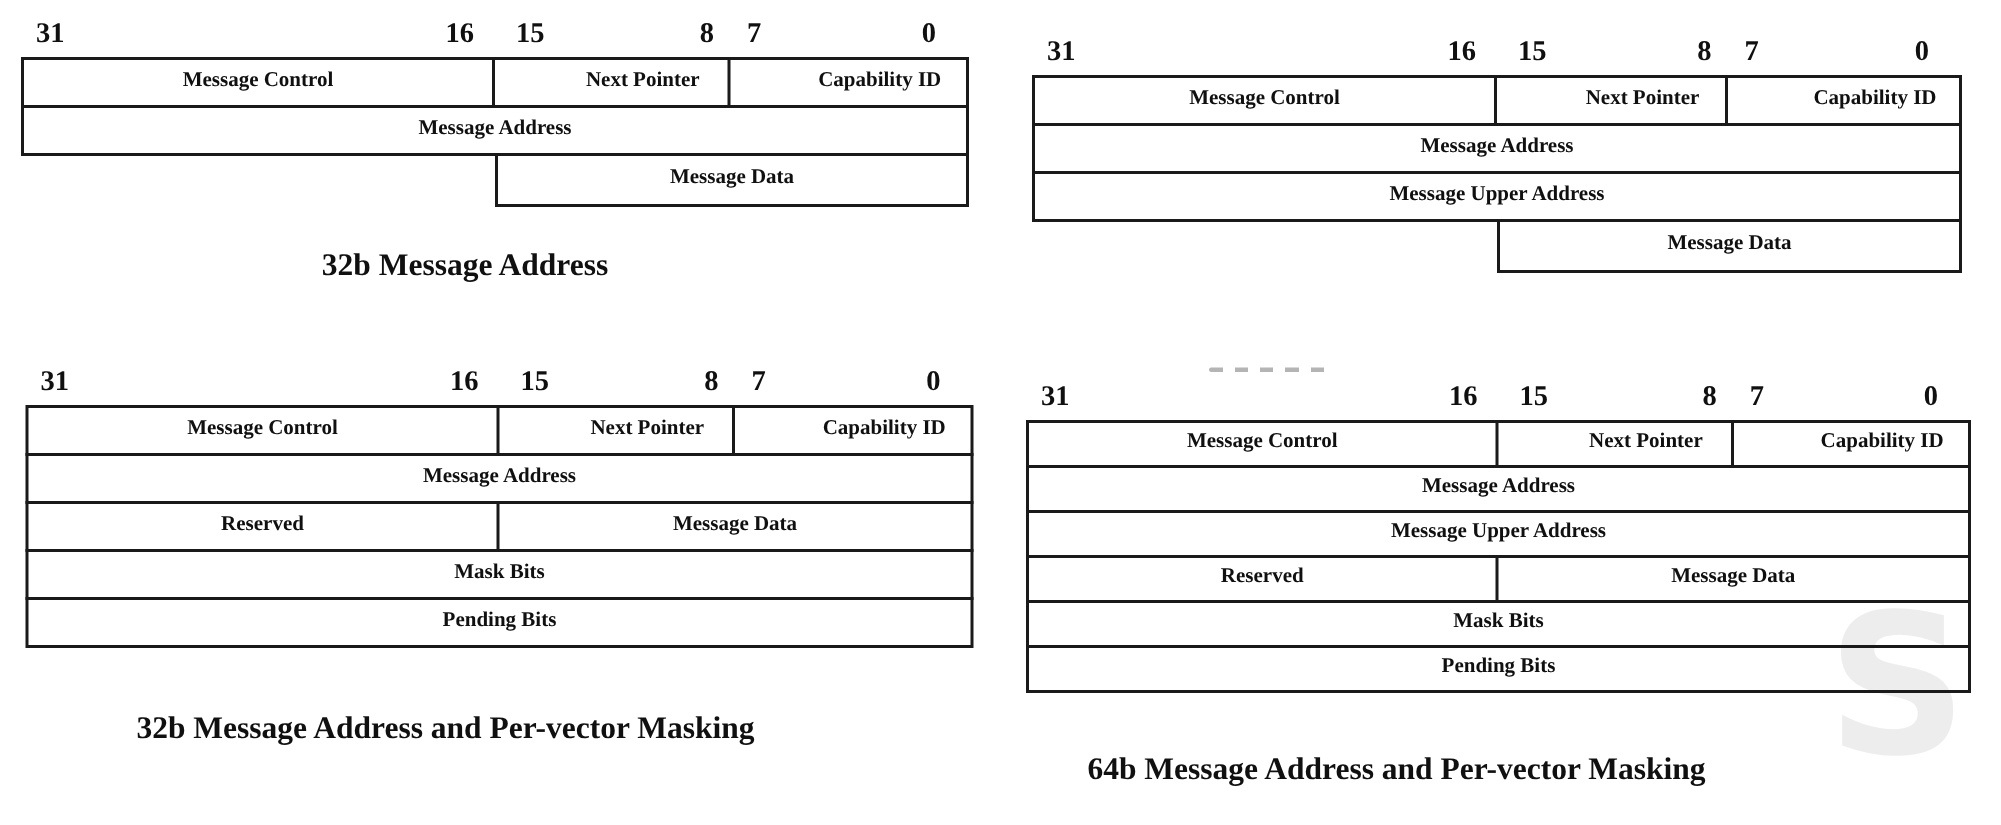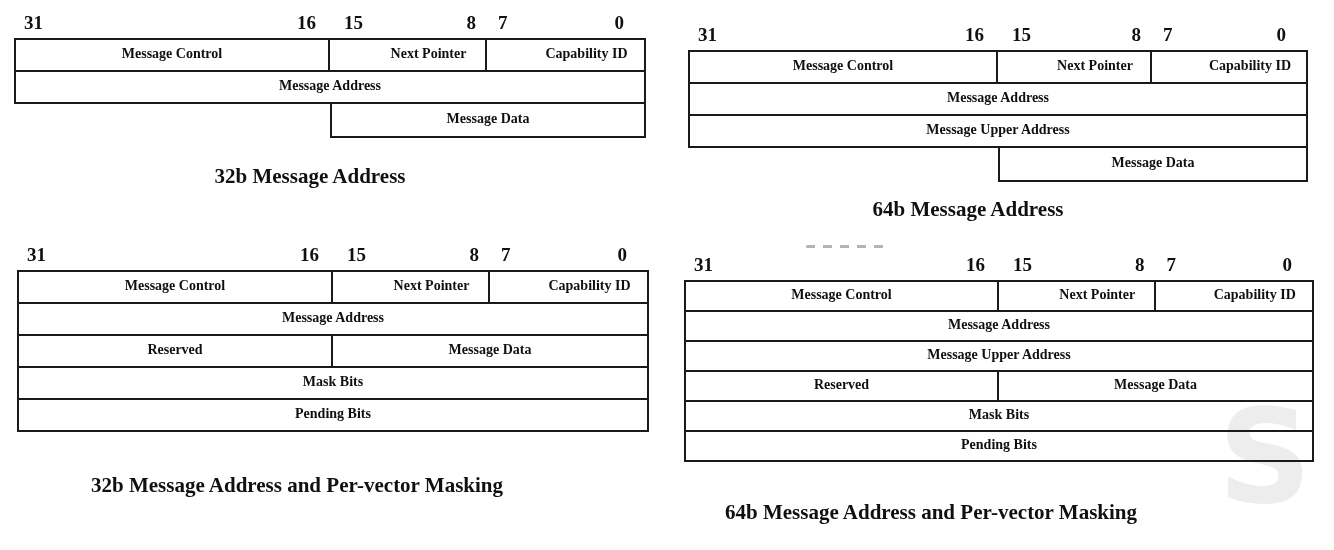--- a/index.html
+++ b/index.html
@@ -115,21 +115,20 @@
     <div class="row">
       <div class="cell w100">Message Address</div>
     </div>
     <div class="row">
       <div class="cell w100">Message Upper Address</div>
     </div>
     <div class="row half-right">
       <div class="cell w100">Message Data</div>
     </div>
   </div>
-  <div class="caption">64b Message Address</div>
 </div>
 
 <div class="diagram" id="d3">
   <div class="ruler">
     <span class="p31">31</span>
     <span class="p16">16</span>
     <span class="p15">15</span>
     <span class="p8">8</span>
     <span class="p7">7</span>
     <span class="p0">0</span>

